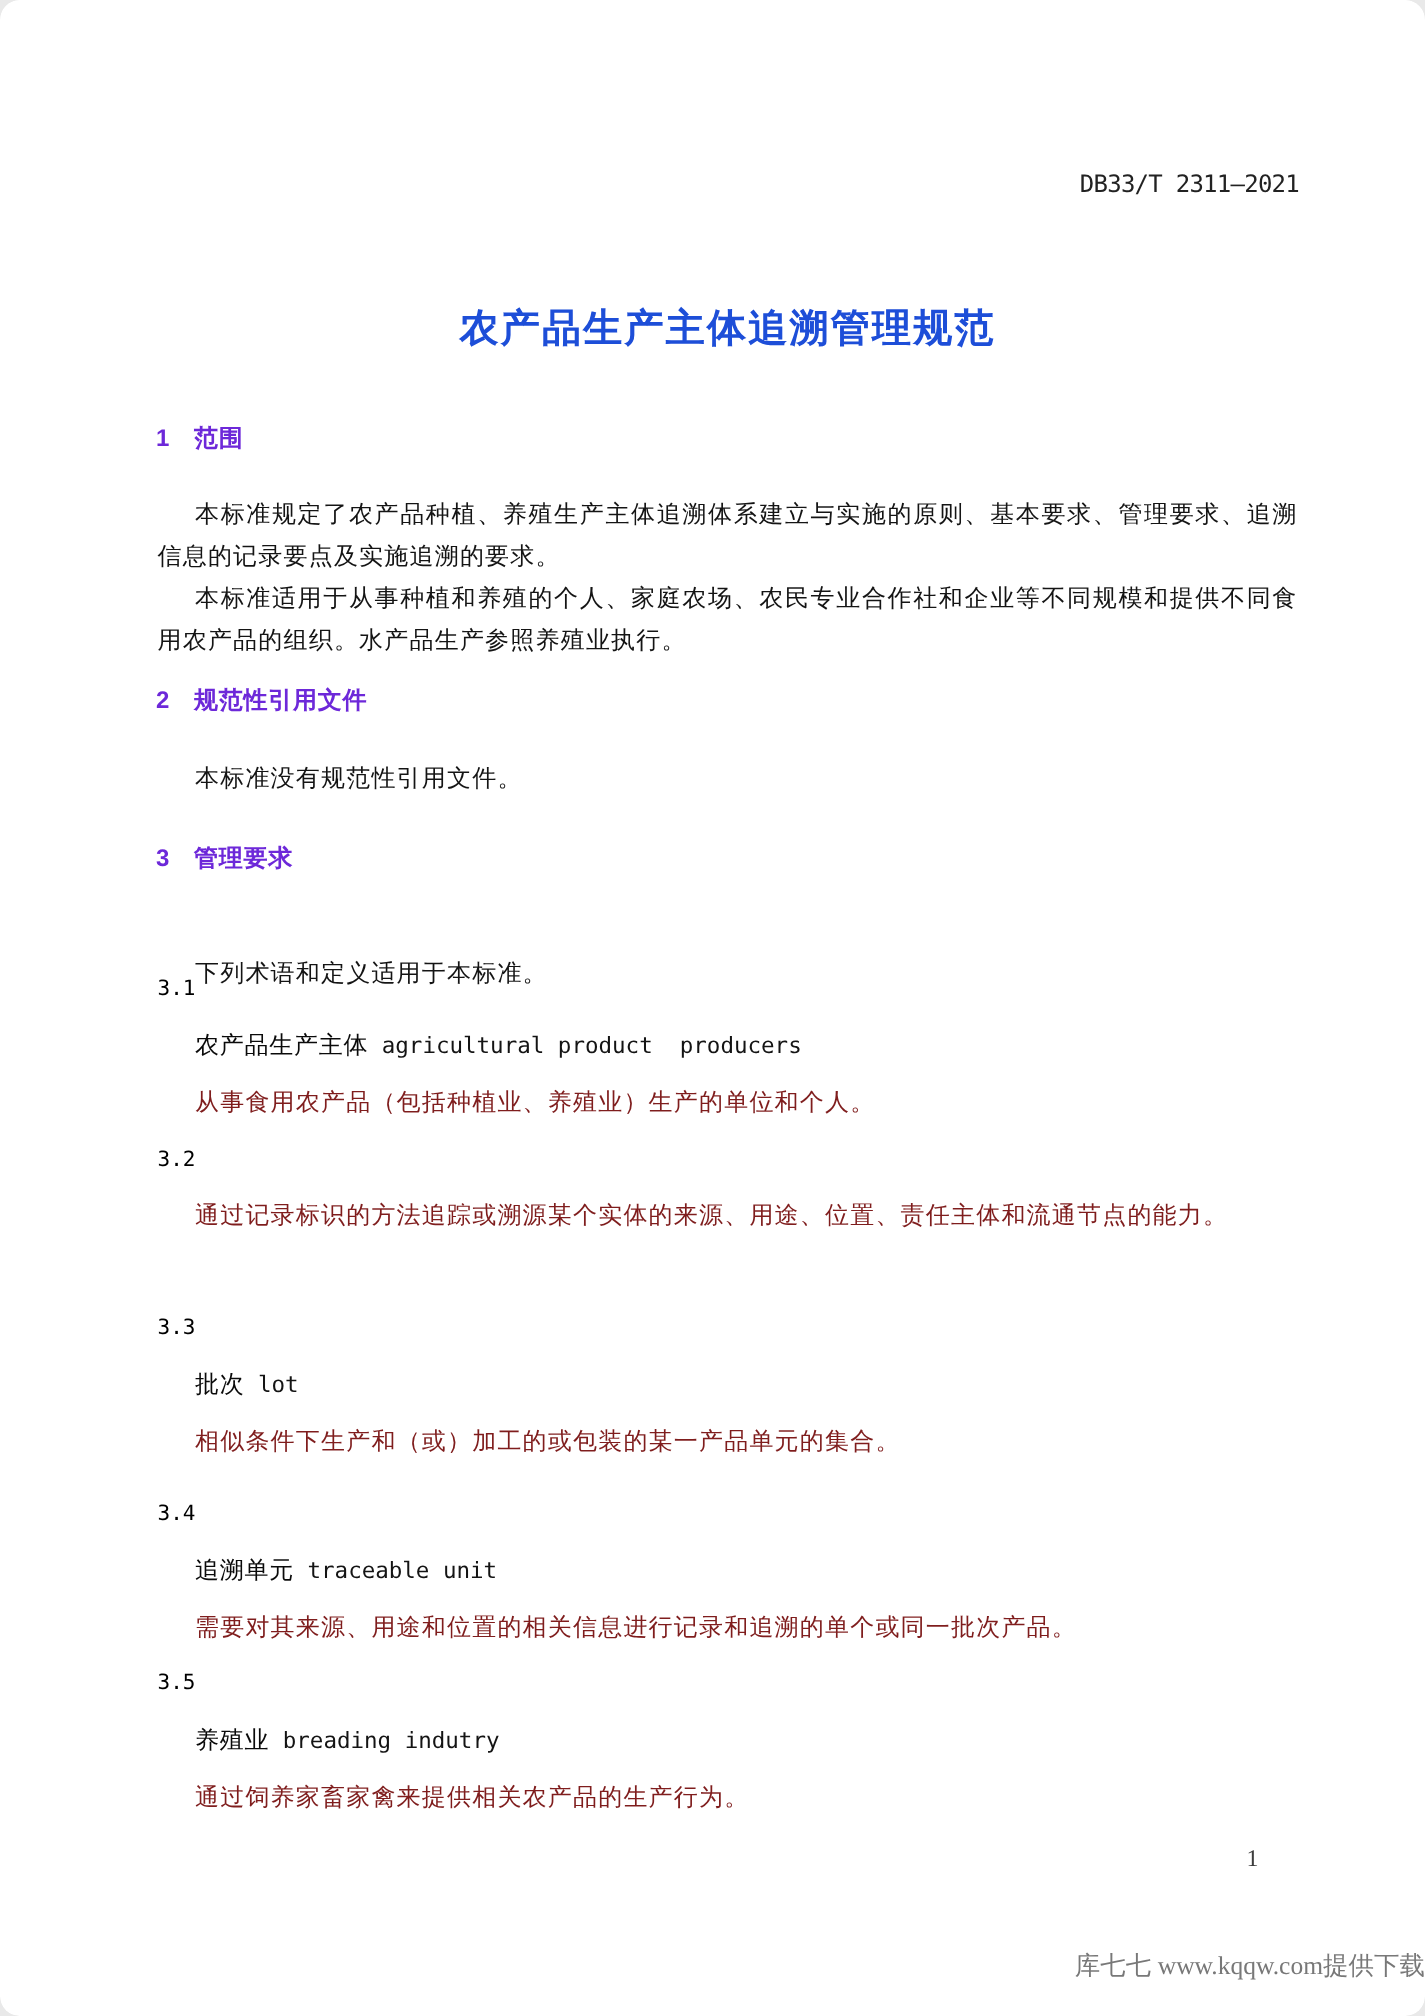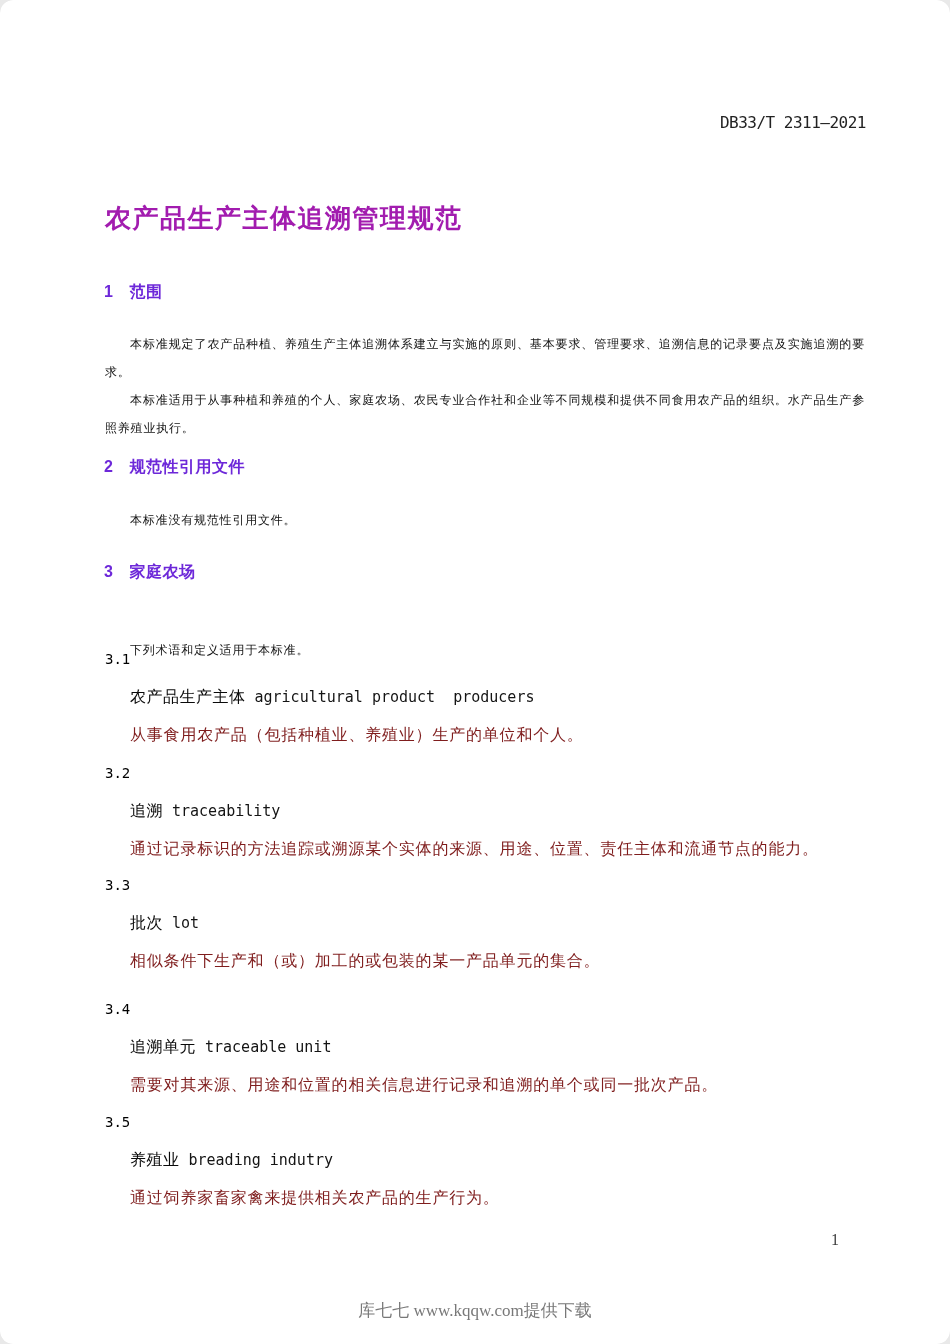--- a/index.html
+++ b/index.html
@@ -22,44 +22,45 @@
     font-size: 16px;
     letter-spacing: -0.5px;
     color: #222;
   }
   .doc-title {
     position: absolute;
     top: 201px;
     left: 105px;
     width: 760px;
     margin: 0;
+    text-align: center;
     font-family: "Liberation Sans", sans-serif;
     font-weight: bold;
     font-size: 26px;
     letter-spacing: 1.5px;
-    color: #a21caf;
+    color: #1d4ed8;
   }
   .sec-heading {
     position: absolute;
     left: 104px;
     font-family: "Liberation Sans", sans-serif;
     font-weight: bold;
     font-size: 16px;
     letter-spacing: 0.5px;
     color: #6d28d9;
   }
   .sec-num { display: inline-block; margin-right: 16px; }
   .flow {
     position: absolute;
     left: 105px;
     width: 760px;
   }
   .flow p {
     margin: 0;
-    font-size: 12px;
+    font-size: 16px;
     line-height: 28px;
     letter-spacing: 0.8px;
     text-align: justify;
     text-indent: 25px;
     color: #141414;
   }
   .term-item {
     position: absolute;
     left: 105px;
     width: 760px;
@@ -96,21 +97,21 @@
     top: 1231px;
     left: 831px;
     font-size: 16px;
     color: #3d3d3d;
   }
   .footer {
     position: absolute;
     top: 1299px;
     left: 0;
     width: 950px;
-    text-align: center;
+    text-align: right;
     font-size: 17px;
     color: #787878;
     white-space: pre;
   }
 </style>
 </head>
 <body>
 
 <div class="page">
 
@@ -127,39 +128,36 @@
   </div>
 
   <div class="sec-heading" style="top:457px">
     <span class="sec-num">2</span><span>规范性引用文件</span>
   </div>
   <div class="flow" style="top:506px">
     <p>本标准没有规范性引用文件。</p>
   </div>
 
   <div class="sec-heading" style="top:562px">
-    <span class="sec-num">3</span><span>家庭农场</span>
+    <span class="sec-num">3</span><span>管理要求</span>
   </div>
   <div class="flow" style="top:636px">
     <p>下列术语和定义适用于本标准。</p>
   </div>
 
   <div class="term-item" style="top:640px">
     <div class="term-num">3.1</div>
     <div class="term-line">
       <span class="term-zh">农产品生产主体</span><span class="term-en">agricultural product  producers</span>
     </div>
     <div class="term-def">从事食用农产品（包括种植业、养殖业）生产的单位和个人。</div>
   </div>
 
   <div class="term-item" style="top:754px">
     <div class="term-num">3.2</div>
-    <div class="term-line">
-      <span class="term-zh">追溯</span><span class="term-en">traceability</span>
-    </div>
     <div class="term-def">通过记录标识的方法追踪或溯源某个实体的来源、用途、位置、责任主体和流通节点的能力。</div>
   </div>
 
   <div class="term-item" style="top:866px">
     <div class="term-num">3.3</div>
     <div class="term-line">
       <span class="term-zh">批次</span><span class="term-en">lot</span>
     </div>
     <div class="term-def">相似条件下生产和（或）加工的或包装的某一产品单元的集合。</div>
   </div>

